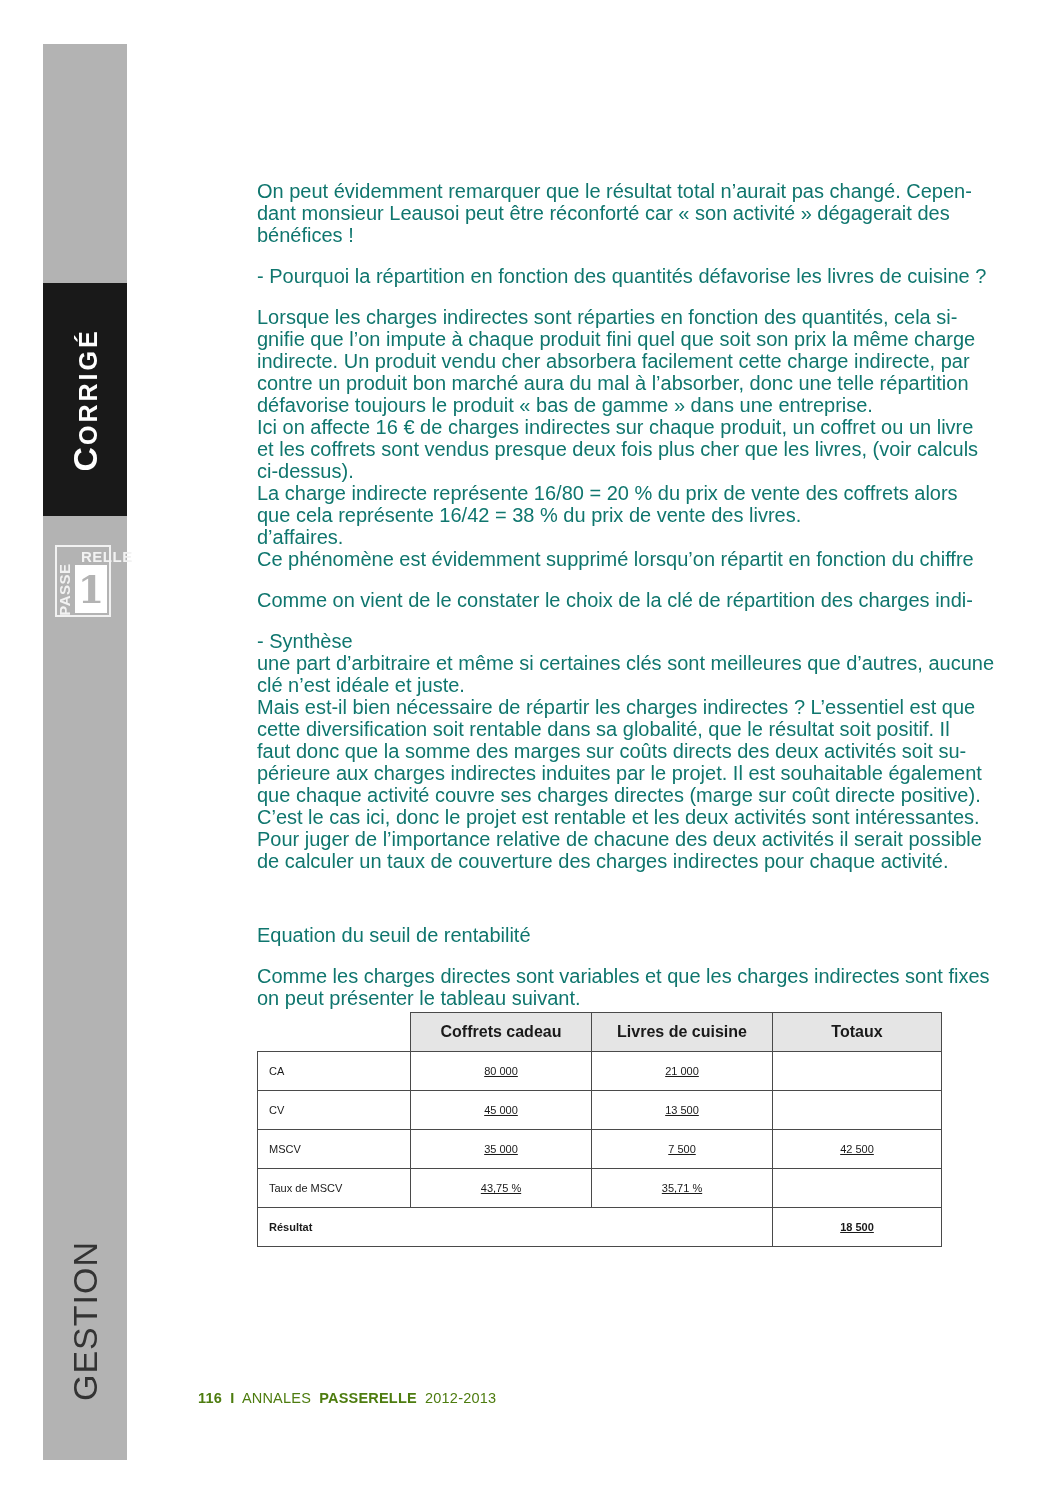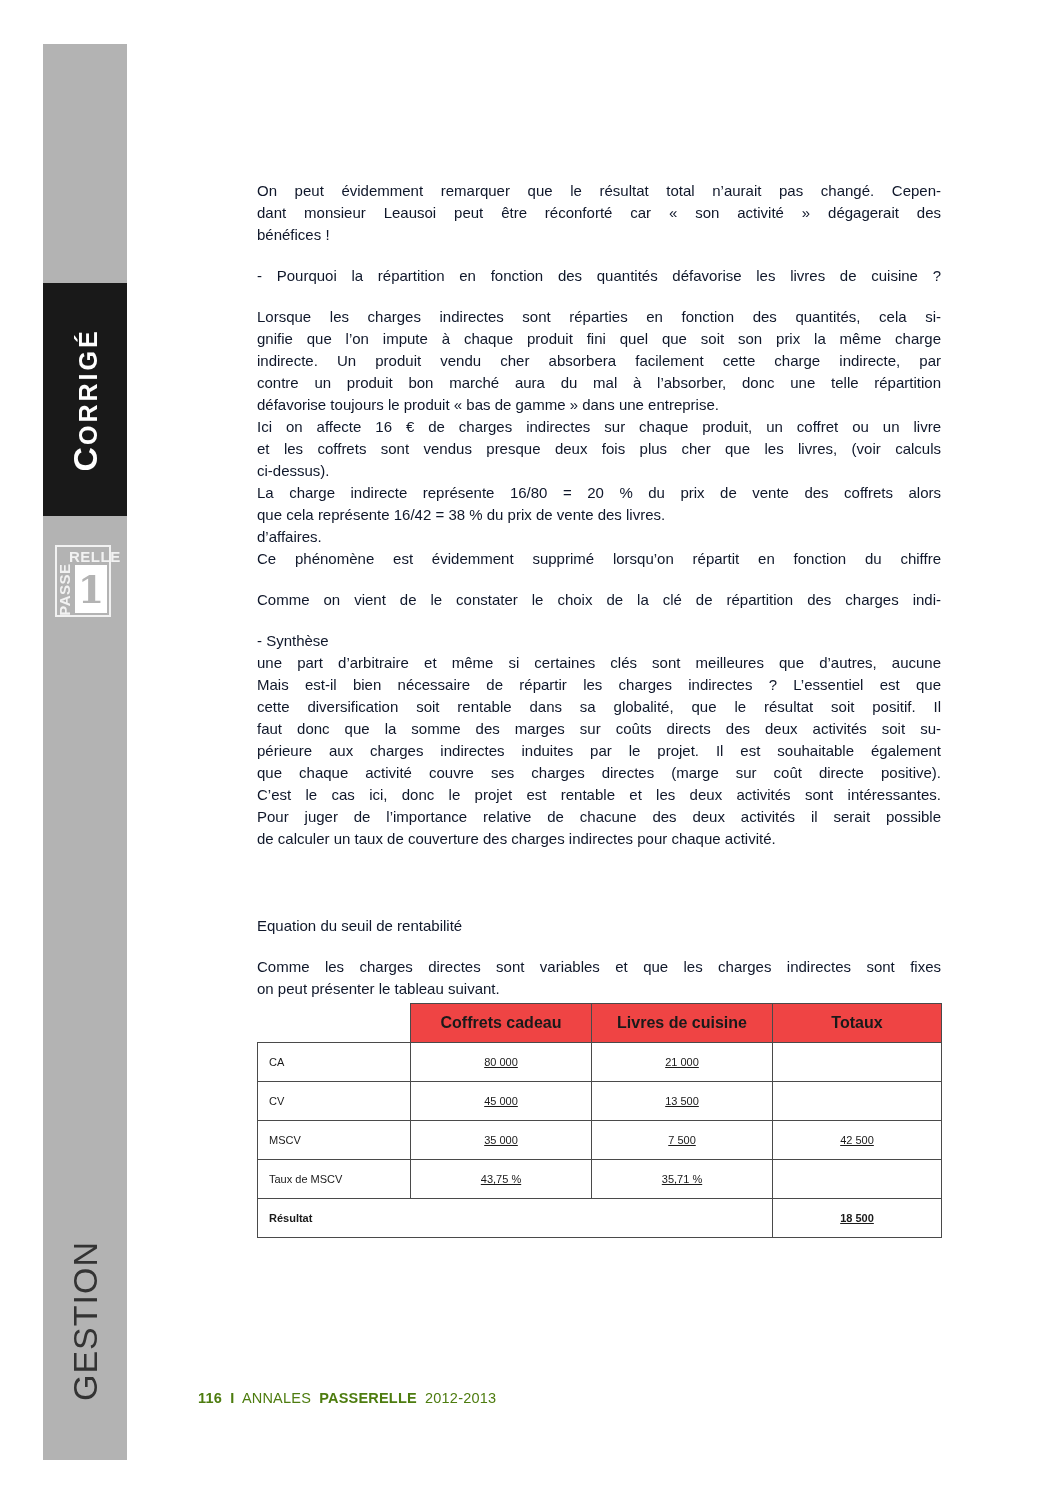--- a/index.html
+++ b/index.html
@@ -10,45 +10,45 @@
   .strip{position:absolute;left:43px;top:44px;width:84px;height:1416px;background:#b3b3b3;}
 
   
   .corrige{position:absolute;left:0;top:239px;width:84px;height:233px;background:#191919;}
   .corrige-label{position:absolute;left:50%;top:50%;transform:translate(-50%,-50%) rotate(-90deg);
                  white-space:nowrap;color:#ffffff;font-weight:bold;letter-spacing:3px;font-size:25px;}
   .corrige-label .cinit{font-size:34px;letter-spacing:2px;}
 
   
   .badge{position:absolute;left:12px;top:501px;width:56px;height:72px;border:2px solid #f2f2f2;box-sizing:border-box;}
-  .badge-relle{position:absolute;top:1px;left:12px;right:1px;text-align:center;
+  .badge-relle{position:absolute;top:1px;left:24px;right:1px;text-align:center;
                font-weight:bold;font-size:15px;color:#f2f2f2;letter-spacing:0.5px;}
   .badge-passe{position:absolute;left:0;top:16px;width:14px;height:52px;
                display:flex;align-items:center;justify-content:center;}
   .badge-passe span{transform:rotate(-90deg);font-weight:bold;font-size:15px;color:#f2f2f2;
                     letter-spacing:0.5px;white-space:nowrap;}
   .badge-one{position:absolute;right:2px;bottom:2px;width:32px;height:48px;background:#ffffff;
              display:flex;align-items:center;justify-content:center;
              font-family:"DejaVu Serif","Liberation Serif",serif;font-weight:bold;font-size:38px;color:#b3b3b3;}
 
   
   .gestion{position:absolute;left:42px;top:1277px;transform:translate(-50%,-50%) rotate(-90deg);
            white-space:nowrap;font-size:34px;letter-spacing:1px;color:#333333;}
 
   
   .content{position:absolute;left:257px;top:180px;width:684px;}
-  .bline{font-size:15px;line-height:22px;color:#0f172a;white-space:nowrap;}
+  .bline{font-size:20px;line-height:22px;color:#0f766e;white-space:nowrap;}
   .bline.j{text-align:justify;text-align-last:justify;text-justify:inter-word;}
   .bline.g1{margin-top:19px;}
-  .bline.g3{margin-top:65px;}
+  .bline.g3{margin-top:52px;}
 
   
   .rtable{border-collapse:collapse;table-layout:fixed;width:684px;margin-top:3px;}
   .rtable th,.rtable td{border:1.5px solid #4a4a4a;overflow:hidden;}
-  .rtable th{background:#ef4444;font-weight:bold;font-size:16px;height:36px;text-align:center;}
+  .rtable th{background:#e5e5e5;font-weight:bold;font-size:16px;height:36px;text-align:center;}
   .rtable th.ghost{border:none;background:transparent;}
   .rtable td{height:36px;font-size:11px;}
   .rtable td.lbl{text-align:left;padding-left:11px;}
   .rtable td.num{text-align:center;text-decoration:underline;}
   .rtable .bold{font-weight:bold;}
 
   
   .footer{position:absolute;left:198px;top:1390px;font-size:14.5px;color:#4d7c0f;letter-spacing:0.2px;}
   .footer .b{font-weight:bold;}
   .footer span{margin-right:4px;}
@@ -89,20 +89,21 @@
         <div class="bline j">Ici on affecte 16 € de charges indirectes sur chaque produit, un coffret ou un livre</div>
         <div class="bline j">et les coffrets sont vendus presque deux fois plus cher que les livres, (voir calculs</div>
         <div class="bline">ci-dessus).</div>
         <div class="bline j">La charge indirecte représente 16/80 = 20 % du prix de vente des coffrets alors</div>
         <div class="bline">que cela représente 16/42 = 38 % du prix de vente des livres.</div>
         <div class="bline">d’affaires.</div>
         <div class="bline j">Ce phénomène est évidemment supprimé lorsqu’on répartit en fonction du chiffre</div>
         <div class="bline j g1">Comme on vient de le constater le choix de la clé de répartition des charges indi-</div>
         <div class="bline g1">- Synthèse</div>
         <div class="bline j">une part d’arbitraire et même si certaines clés sont meilleures que d’autres, aucune</div>
+        <div class="bline">clé n’est idéale et juste.</div>
         <div class="bline j">Mais est-il bien nécessaire de répartir les charges indirectes ? L’essentiel est que</div>
         <div class="bline j">cette diversification soit rentable dans sa globalité, que le résultat soit positif. Il</div>
         <div class="bline j">faut donc que la somme des marges sur coûts directs des deux activités soit su-</div>
         <div class="bline j">périeure aux charges indirectes induites par le projet. Il est souhaitable également</div>
         <div class="bline j">que chaque activité couvre ses charges directes (marge sur coût directe positive).</div>
         <div class="bline j">C’est le cas ici, donc le projet est rentable et les deux activités sont intéressantes.</div>
         <div class="bline j">Pour juger de l’importance relative de chacune des deux activités il serait possible</div>
         <div class="bline">de calculer un taux de couverture des charges indirectes pour chaque activité.</div>
         <div class="bline g3">Equation du seuil de rentabilité</div>
         <div class="bline j g1">Comme les charges directes sont variables et que les charges indirectes sont fixes</div>

